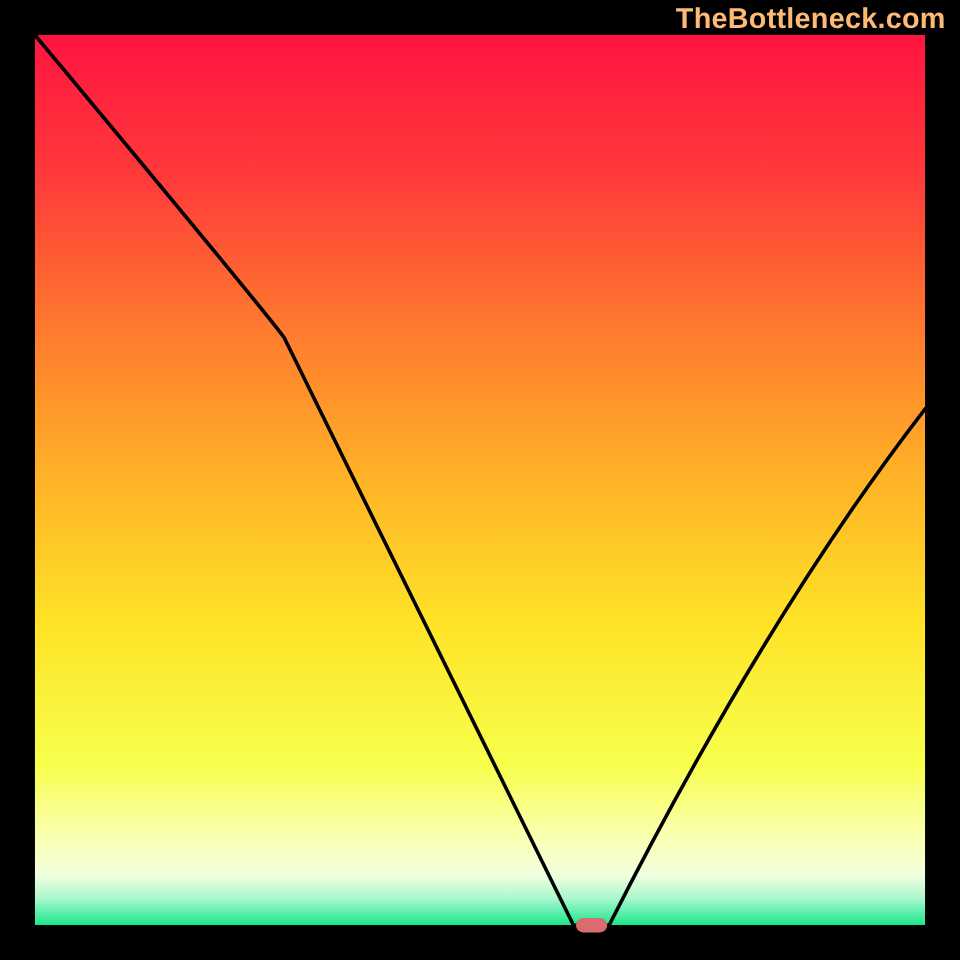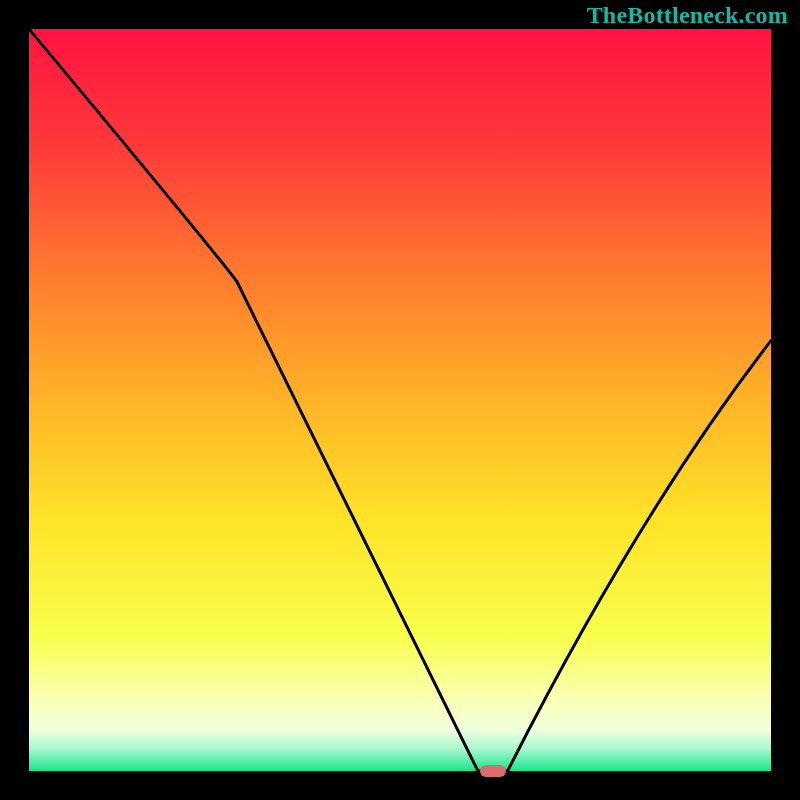--- a/index.html
+++ b/index.html
@@ -13,22 +13,22 @@
   .outer {
     position: relative;
     width: 800px;
     height: 800px;
     background: #000;
   }
   .watermark {
     position: absolute;
     top: 2px;
     right: 12px;
-    color: #14b8a6;
-    font-family: Liberation Serif, serif;
+    color: #fdba74;
+    font-family: Liberation Sans, sans-serif;
     font-size: 24px;
     font-weight: 600;
     letter-spacing: 0.2px;
     z-index: 5;
   }
   .plot-frame {
     position: absolute;
     left: 29px;
     top: 29px;
     width: 742px;

